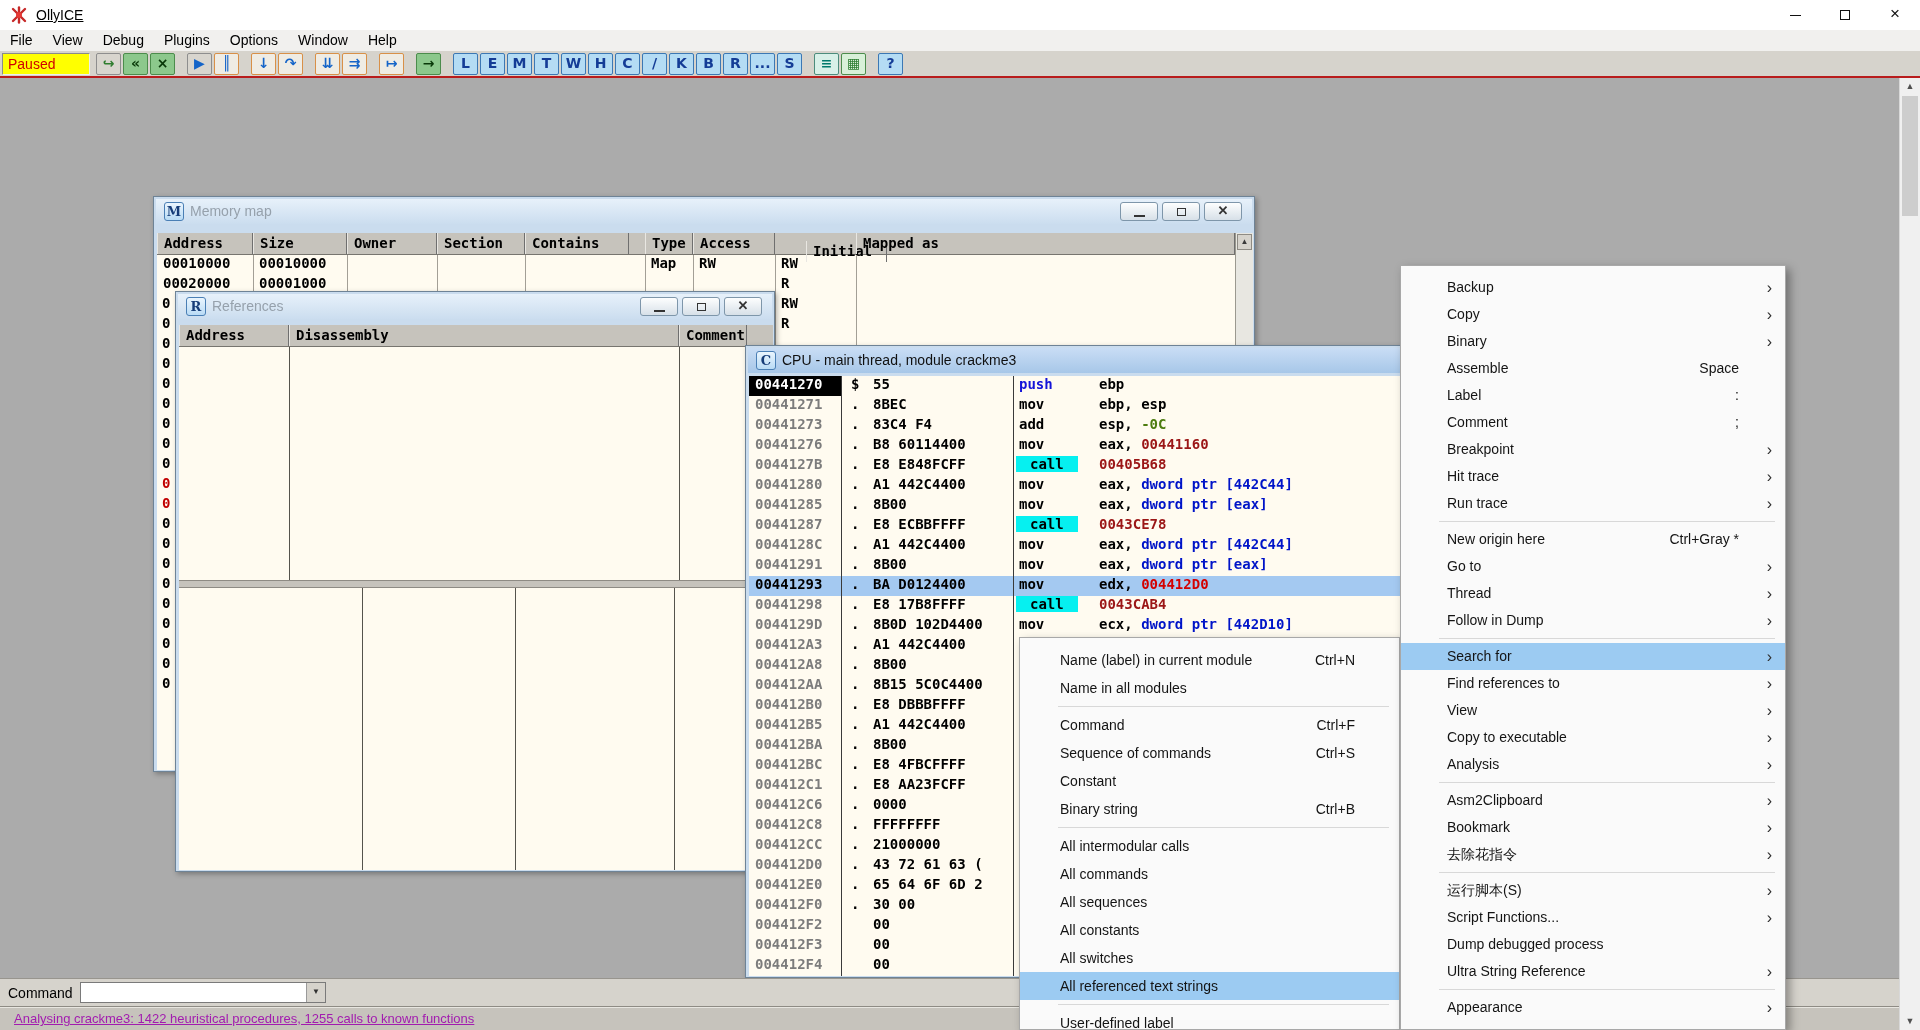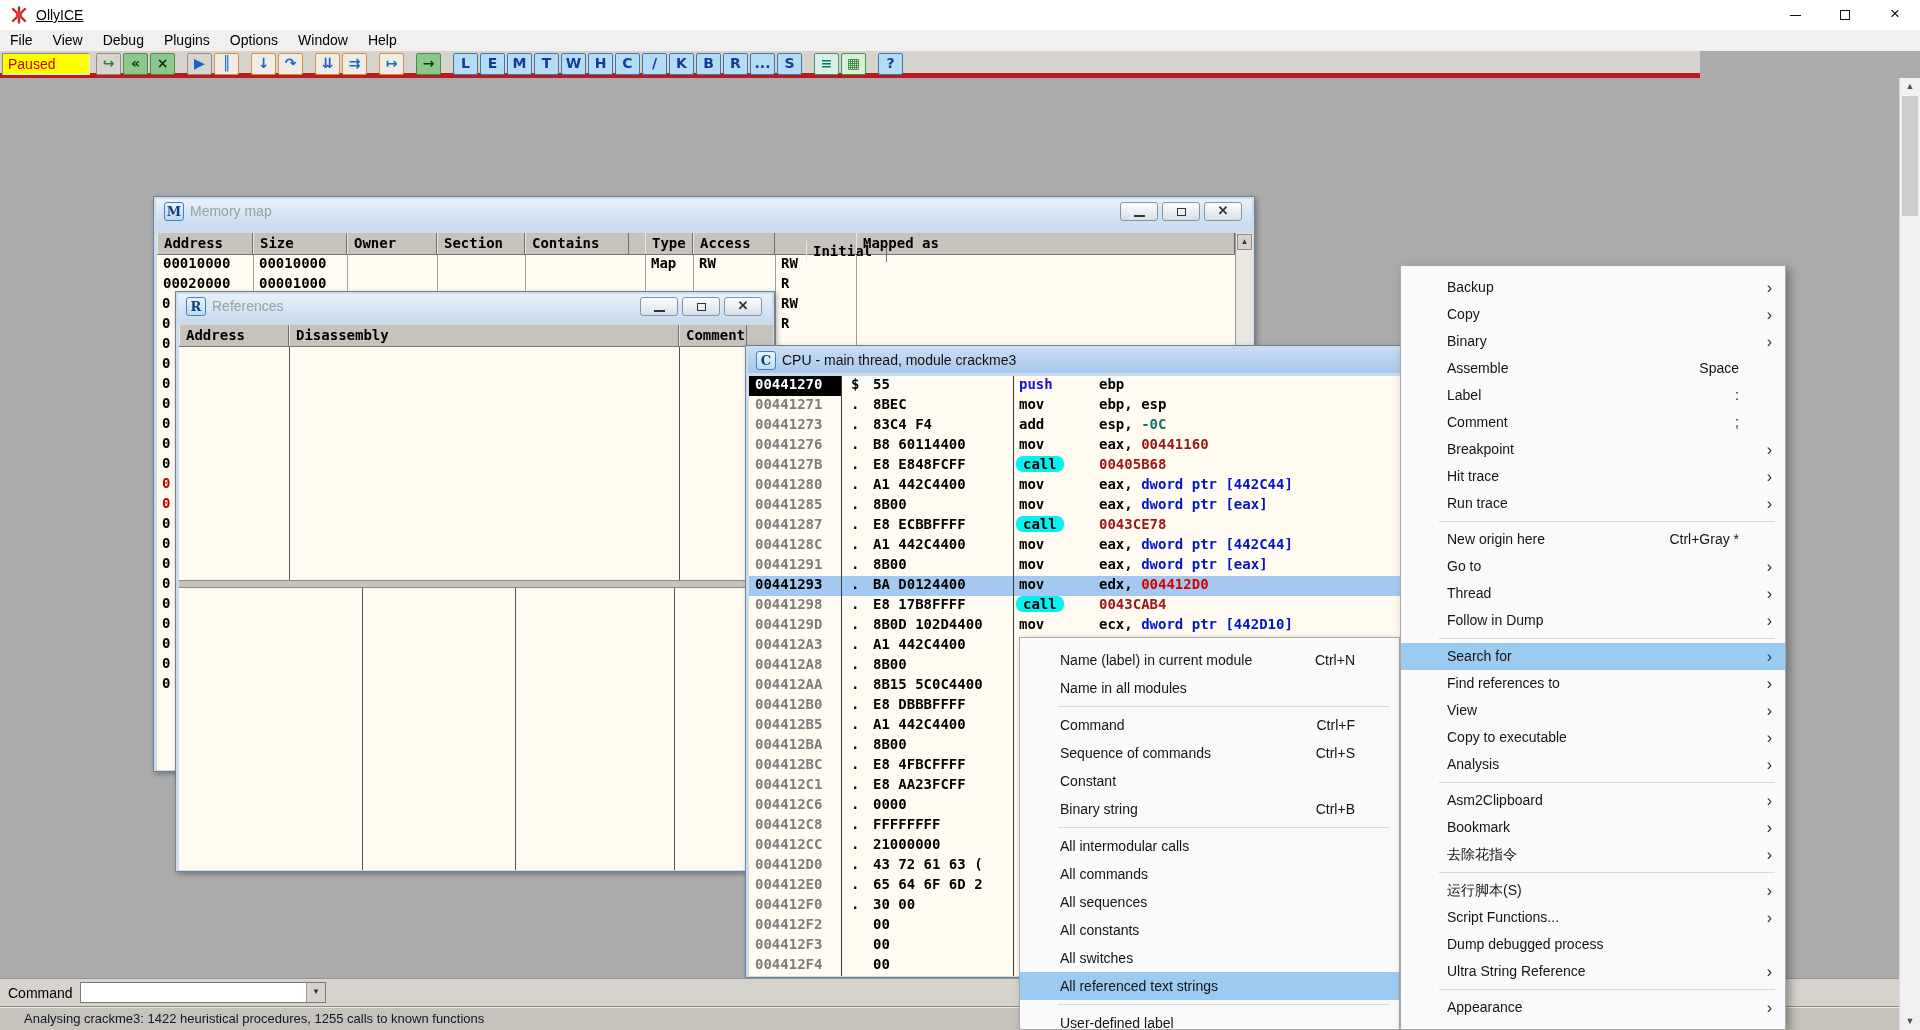--- a/index.html
+++ b/index.html
@@ -10,21 +10,21 @@
   #titlebar{position:absolute;left:0;top:0;width:1920px;height:30px;background:#FFFFFF;z-index:5;}
   #app-title{position:absolute;left:36px;top:7px;font-size:14px;color:#000;text-decoration:underline;}
   .wc{position:absolute;top:0;height:30px;width:50px;}
   .wc-glyph-min{position:absolute;left:20px;top:15px;width:11px;height:1px;background:#111;}
   .wc-glyph-max{position:absolute;left:20px;top:10px;width:10px;height:10px;border:1px solid #111;}
   .wc-glyph-close{position:absolute;left:0;top:0;width:50px;height:30px;text-align:center;line-height:28px;font-size:17px;color:#111;}
 
   #menubar{position:absolute;top:30px;left:0;width:1920px;height:21px;background:#F1F0EE;z-index:5;}
   .mb-item{display:inline-block;height:21px;line-height:21px;padding:0 10px;font-size:14px;color:#000;}
 
-  #toolbar{position:absolute;top:51px;left:0;width:1700px;height:27px;background:#D6D3CC;border-bottom:5px solid #b91c1c;z-index:5;}
+  #toolbar{position:absolute;top:51px;left:0;width:1920px;height:27px;background:#D6D3CC;border-bottom:2px solid #b91c1c;z-index:5;}
   #paused{position:absolute;left:2px;top:2px;width:88px;height:22px;background:#FFFF00;color:#D00000;font-size:14px;line-height:20px;padding-left:5px;border:1px solid;border-color:#8A8A8A #EDEDED #EDEDED #8A8A8A;}
   .tb-btn{position:absolute;top:2px;width:25px;height:22px;border:1px solid;border-radius:2px;font:bold 14px "DejaVu Sans",sans-serif;text-align:center;line-height:19px;cursor:default;}
 
   
   .oswin{position:absolute;background:#CADCEE;border:1px solid #6E8396;box-shadow:2px 2px 5px rgba(0,0,0,.3);}
   .os-title{position:absolute;left:2px;top:2px;right:2px;height:25px;}
   .t-inactive{background:linear-gradient(#E7F1FA,#CBDDEF);color:#96A1AC;}
   .t-active{background:linear-gradient(#C9DDF5,#A7C7E8);color:#101010;}
   .os-title .tt{position:absolute;left:34px;top:4px;font-size:14px;white-space:nowrap;}
   .os-icon{position:absolute;left:8px;top:3px;width:20px;height:19px;background:linear-gradient(#EAF5FE,#B9DBF5);border:1px solid #4A7FB5;border-radius:3px;color:#153C78;font:bold 13px "DejaVu Serif",serif;text-align:center;line-height:17px;}
@@ -50,42 +50,42 @@
   #cpu-list{position:absolute;left:3px;top:30px;width:652px;height:600px;background:#FFFBF0;overflow:hidden;}
   .cpu-row{position:absolute;left:0;width:652px;height:20px;line-height:20px;}
   .cpu-row.sel{background:#A4C9F1;}
   .c-addr{position:absolute;left:0;top:0;width:92px;height:20px;padding-left:6px;color:#7C7C7C;font:bold 14px "DejaVu Sans Mono",monospace;}
   .c-addr.cur{background:#000;color:#FFF;}
   .cpu-row.sel .c-addr{color:#000;}
   .c-pre{position:absolute;left:102px;color:#000;font:bold 14px "DejaVu Sans Mono",monospace;}
   .c-hex{position:absolute;left:124px;width:112px;overflow:hidden;white-space:nowrap;color:#000;font:bold 14px "DejaVu Sans Mono",monospace;}
   .c-mn{position:absolute;left:270px;color:#000;font:bold 14px "DejaVu Sans Mono",monospace;}
   .c-mn.push{color:#1414D8;}
-  .c-mn.call{background:#06F0F0;padding:0 7px;left:267px;border-radius:7px;}
+  .c-mn.call{background:#06F0F0;padding:0 14px;left:267px;}
   .c-ops{position:absolute;left:350px;white-space:nowrap;font:bold 14px "DejaVu Sans Mono",monospace;}
-  .op-k{color:#000;}.op-b{color:#0014C8;}.op-r{color:#9B1616;}.op-rr{color:#D40000;}.op-o{color:#0f766e;}
+  .op-k{color:#000;}.op-b{color:#0014C8;}.op-r{color:#9B1616;}.op-rr{color:#D40000;}.op-o{color:#4d7c0f;}
 
   
   .menu{position:absolute;background:#FAFAFA;border:1px solid #A8A8A8;box-shadow:4px 4px 9px rgba(0,0,0,.35);padding:8px 0 4px 0;z-index:60;overflow:hidden;}
   .menu-item{position:relative;height:27px;line-height:27px;padding-left:46px;font-size:14px;color:#141414;white-space:nowrap;}
   #submenu .menu-item{height:28px;line-height:28px;padding-left:40px;}
   .menu-item.hl{background:#9CCBF2;}
   .m-sc{position:absolute;right:46px;top:0;}
   #submenu .m-sc{right:44px;}
   .m-arr{position:absolute;right:13px;top:0;font-size:16px;color:#303030;}
   .menu-sep{height:1px;background:#D8D8D8;margin:4px 10px 4px 38px;}
 
   
   #commandbar{position:absolute;left:0;top:978px;width:1920px;height:28px;background:#D6D3CC;border-top:1px solid #98958E;z-index:35;}
   #cmd-label{position:absolute;left:8px;top:6px;font-size:14px;color:#000;}
   #cmd-combo{position:absolute;left:80px;top:3px;width:246px;height:21px;background:#FFF;border:1px solid #7A7A7A;}
   #cmd-input{position:absolute;left:1px;top:1px;width:222px;height:17px;border:0;outline:none;font-size:13px;font-family:"Liberation Sans",sans-serif;}
   #cmd-drop{position:absolute;right:0;top:0;width:19px;height:19px;background:#D6D3CC;border-left:1px solid #9A9A9A;text-align:center;line-height:18px;font-size:8px;color:#303030;}
   #statusbar{position:absolute;left:0;top:1006px;width:1920px;height:24px;background:#C6C3BC;border-top:1px solid #8E8B84;box-shadow:inset 0 1px 0 #E8E6E0;z-index:35;}
-  #status-text{position:absolute;left:24px;top:4px;font-size:13px;color:#0f172a;}
+  #status-text{position:absolute;left:14px;top:4px;font-size:13px;color:#a21caf;text-decoration:underline;}
 
   
   #vscroll{position:absolute;left:1899px;top:78px;width:21px;height:952px;background:#F0F0F0;border-left:1px solid #D8D8D8;z-index:45;}
   .sc-arrow{position:absolute;left:0;width:20px;height:17px;color:#505050;font-size:9px;text-align:center;line-height:17px;}
   #sc-up{top:0;}
   #sc-down{bottom:0;}
   #sc-thumb{position:absolute;left:2px;top:18px;width:16px;height:120px;background:#CDCDCD;}
 </style>
 </head>
 <body>

